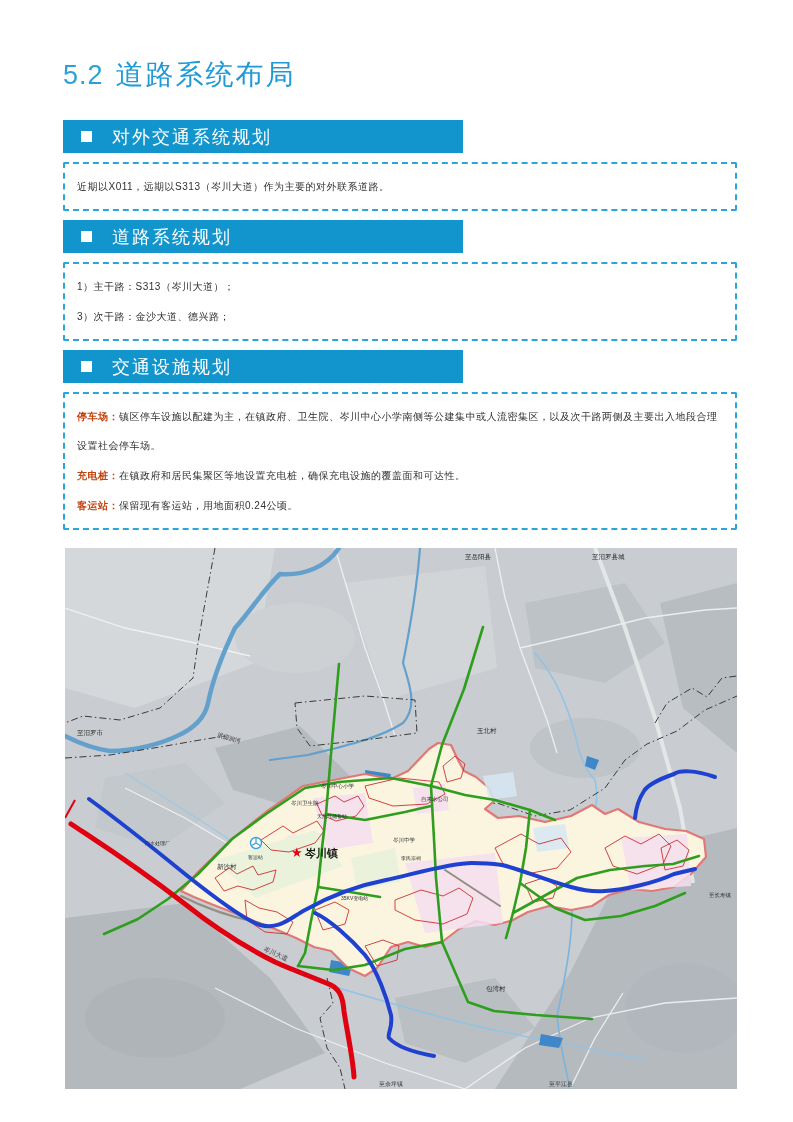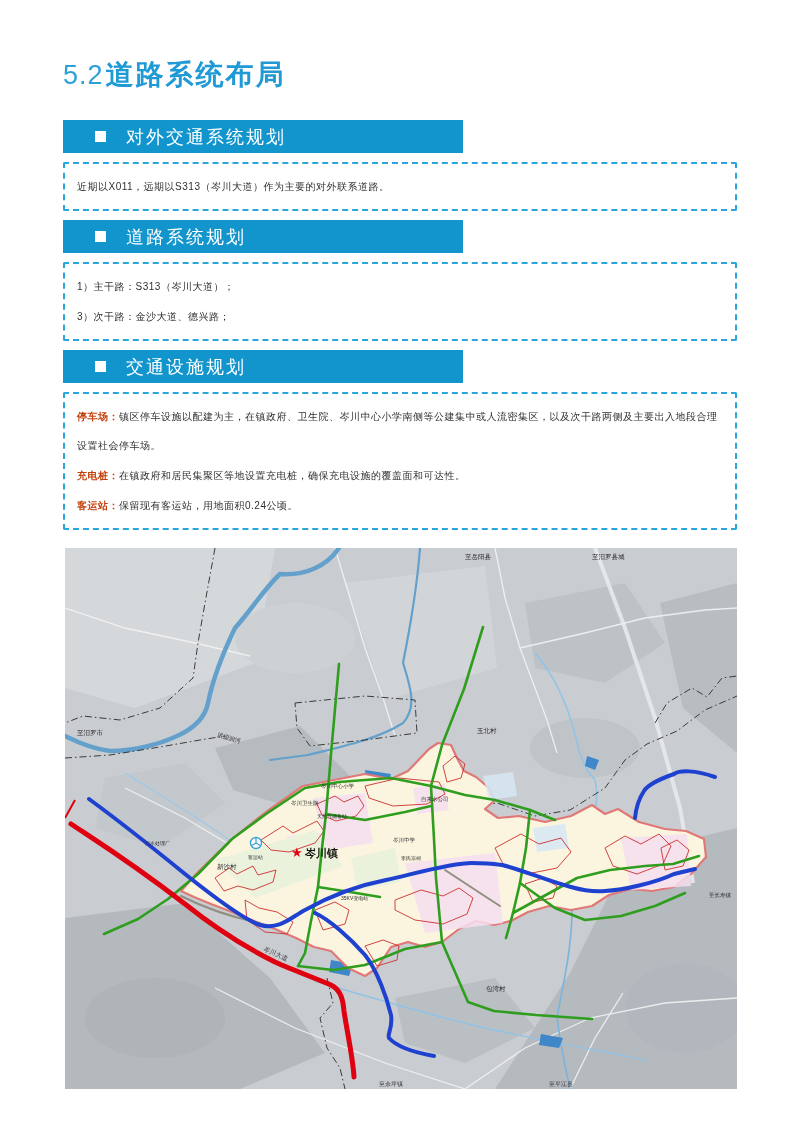--- a/index.html
+++ b/index.html
@@ -4,26 +4,26 @@
 <style>
   html,body{margin:0;padding:0;background:#ffffff;}
   .page{
     position:relative;
     width:793px;height:1122px;
     background:#ffffff;
     font-family:"Liberation Sans","DejaVu Sans",sans-serif;
     overflow:hidden;
   }
   .content{position:absolute;left:63px;top:56px;width:674px;}
-  .doc-title{display:flex;align-items:baseline;gap:2px;margin:0 0 26px 0;}
+  .doc-title{display:flex;align-items:baseline;gap:12px;margin:0 0 26px 0;}
   .doc-title .num{color:#2ba1d8;font-size:27px;font-weight:500;letter-spacing:1px;}
-  .doc-title .txt{color:#1f9ad5;font-size:28px;font-weight:bold;letter-spacing:2px;}
+  .doc-title .txt{color:#1f9ad5;font-size:28px;font-weight:normal;letter-spacing:2px;}
   .sec-bar{
     width:400px;height:33px;background:#1295cc;color:#fff;
-    display:flex;align-items:center;gap:20px;padding-left:32px;box-sizing:border-box;
+    display:flex;align-items:center;gap:20px;padding-left:18px;box-sizing:border-box;
     font-size:18px;letter-spacing:2px;margin-top:9px;
   }
   .sec-bar .sq{width:11px;height:11px;background:#fff;flex:0 0 auto;}
   .dash-box{
     border:2px dashed #2aa6dd;border-radius:2px;
     margin-top:9px;padding:8px 12px;
     font-size:10px;color:#303030;line-height:29px;letter-spacing:0.5px;
   }
   .dash-box p{margin:0;}
   .dash-box p + p{margin-top:1px;}

